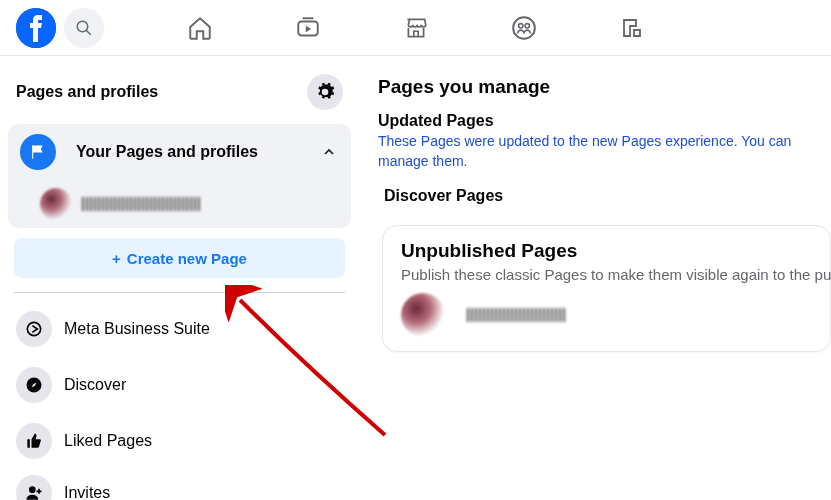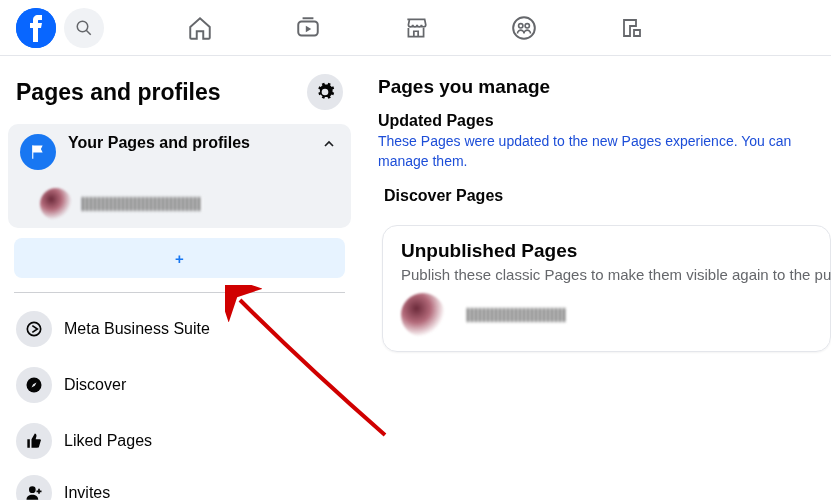--- a/index.html
+++ b/index.html
@@ -8,25 +8,25 @@
   .topnav { height: 56px; border-bottom: 1px solid #e4e6eb; display: flex; align-items: center; padding: 0 16px; position: relative; }
   .logo-circle { width: 40px; height: 40px; border-radius: 50%; background: #0866ff; display: flex; align-items: center; justify-content: center; cursor: pointer; }
   .logo-circle svg { width: 40px; height: 40px; }
   .search-circle { width: 40px; height: 40px; border-radius: 50%; background: #f0f2f5; display: flex; align-items: center; justify-content: center; margin-left: 8px; cursor: pointer; }
   .nav-center { position: absolute; left: 0; right: 0; top: 0; height: 56px; display: flex; justify-content: center; align-items: center; gap: 80px; pointer-events: none; }
   .nav-center > div { pointer-events: auto; width: 28px; height: 28px; display: flex; align-items: center; justify-content: center; cursor: pointer; color: #65676b; }
   
   .main { display: flex; height: calc(500px - 56px); }
   .sidebar { width: 360px; padding: 10px 8px 0 8px; border-right: 1px solid transparent; }
   .side-header { display: flex; align-items: center; justify-content: space-between; padding: 8px; }
-  .side-header h1 { font-size: 23px; font-weight: 800; }
+  .side-header h1 { font-size: 16px; font-weight: 800; }
   .gear-circle { width: 36px; height: 36px; border-radius: 50%; background: #e4e6eb; display: flex; align-items: center; justify-content: center; cursor: pointer; }
   
   .your-pages { background: #f0f2f5; border-radius: 10px; margin-top: 6px; }
-  .yp-head { display: flex; padding: 10px 12px; cursor: pointer; }
+  .yp-head { display: flex; align-items: center; padding: 10px 12px; cursor: pointer; gap: 8px; }
   .yp-flag { width: 36px; height: 36px; border-radius: 50%; background: #1877f2; display: flex; align-items: center; justify-content: center; color: #fff; }
   .yp-head-label { font-size: 16px; font-weight: 600; margin-left: 12px; flex: 1; }
   .chevup { width:20px;height:20px;display:flex;align-items:center;justify-content:center;color:#1c1e21; }
   
   .page-row { display: flex; align-items: center; padding: 8px 12px 8px 32px; }
   .blur-avatar { width: 32px; height: 32px; border-radius: 50%; background: radial-gradient(circle at 35% 35%, #6b2a3a 0%, #b36a7a 35%, rgba(255,255,255,0) 70%); filter: blur(1px); }
   .blur-name { width: 120px; height: 14px; margin-left: 10px; background: repeating-linear-gradient(90deg,#222 0,#222 2px,#fff 2px,#fff 4px); filter: blur(1.5px); opacity:.8; }
   
   .create-btn { margin: 10px 6px 0 6px; background: #e7f3ff; color: #1877f2; font-weight: 600; font-size: 15px; height: 40px; border-radius: 8px; display:flex; align-items:center; justify-content:center; gap:6px; cursor:pointer; }
   .divider { height:1px; background:#ced0d4; margin: 14px 6px 8px 6px; }
@@ -126,20 +126,21 @@
           </div>
       </div>
       <div class="page-row">
         <div class="blur-avatar"></div>
         <div class="blur-name"></div>
       </div>
     </div>
 
     <div class="create-btn">
       <span>+</span>
+      <span>Create new Page</span>
     </div>
 
     <div class="divider"></div>
 
     <div class="menu-item">
       <div class="mi-icon">
           <svg width="20" height="20" viewBox="0 0 24 24">
             <circle cx="12" cy="12" r="8" fill="none" stroke="#050505" stroke-width="2"></circle>
             <path d="M10 8l6 4-6 4" fill="none" stroke="#050505" stroke-width="2"></path>
           </svg>

